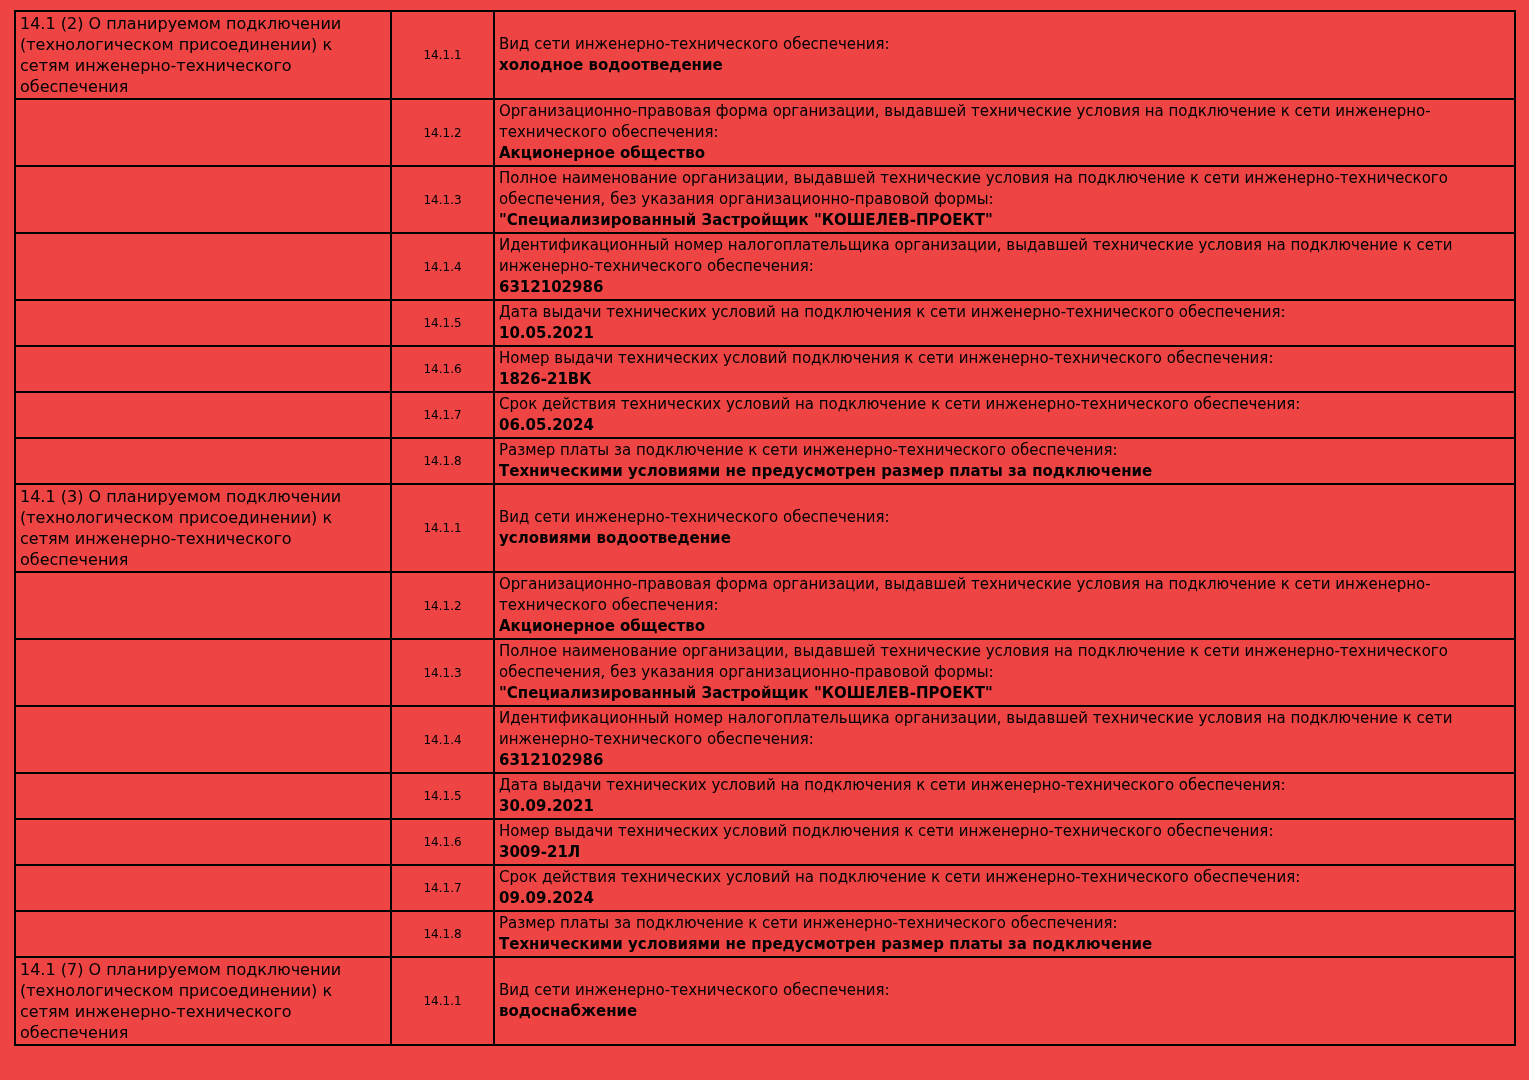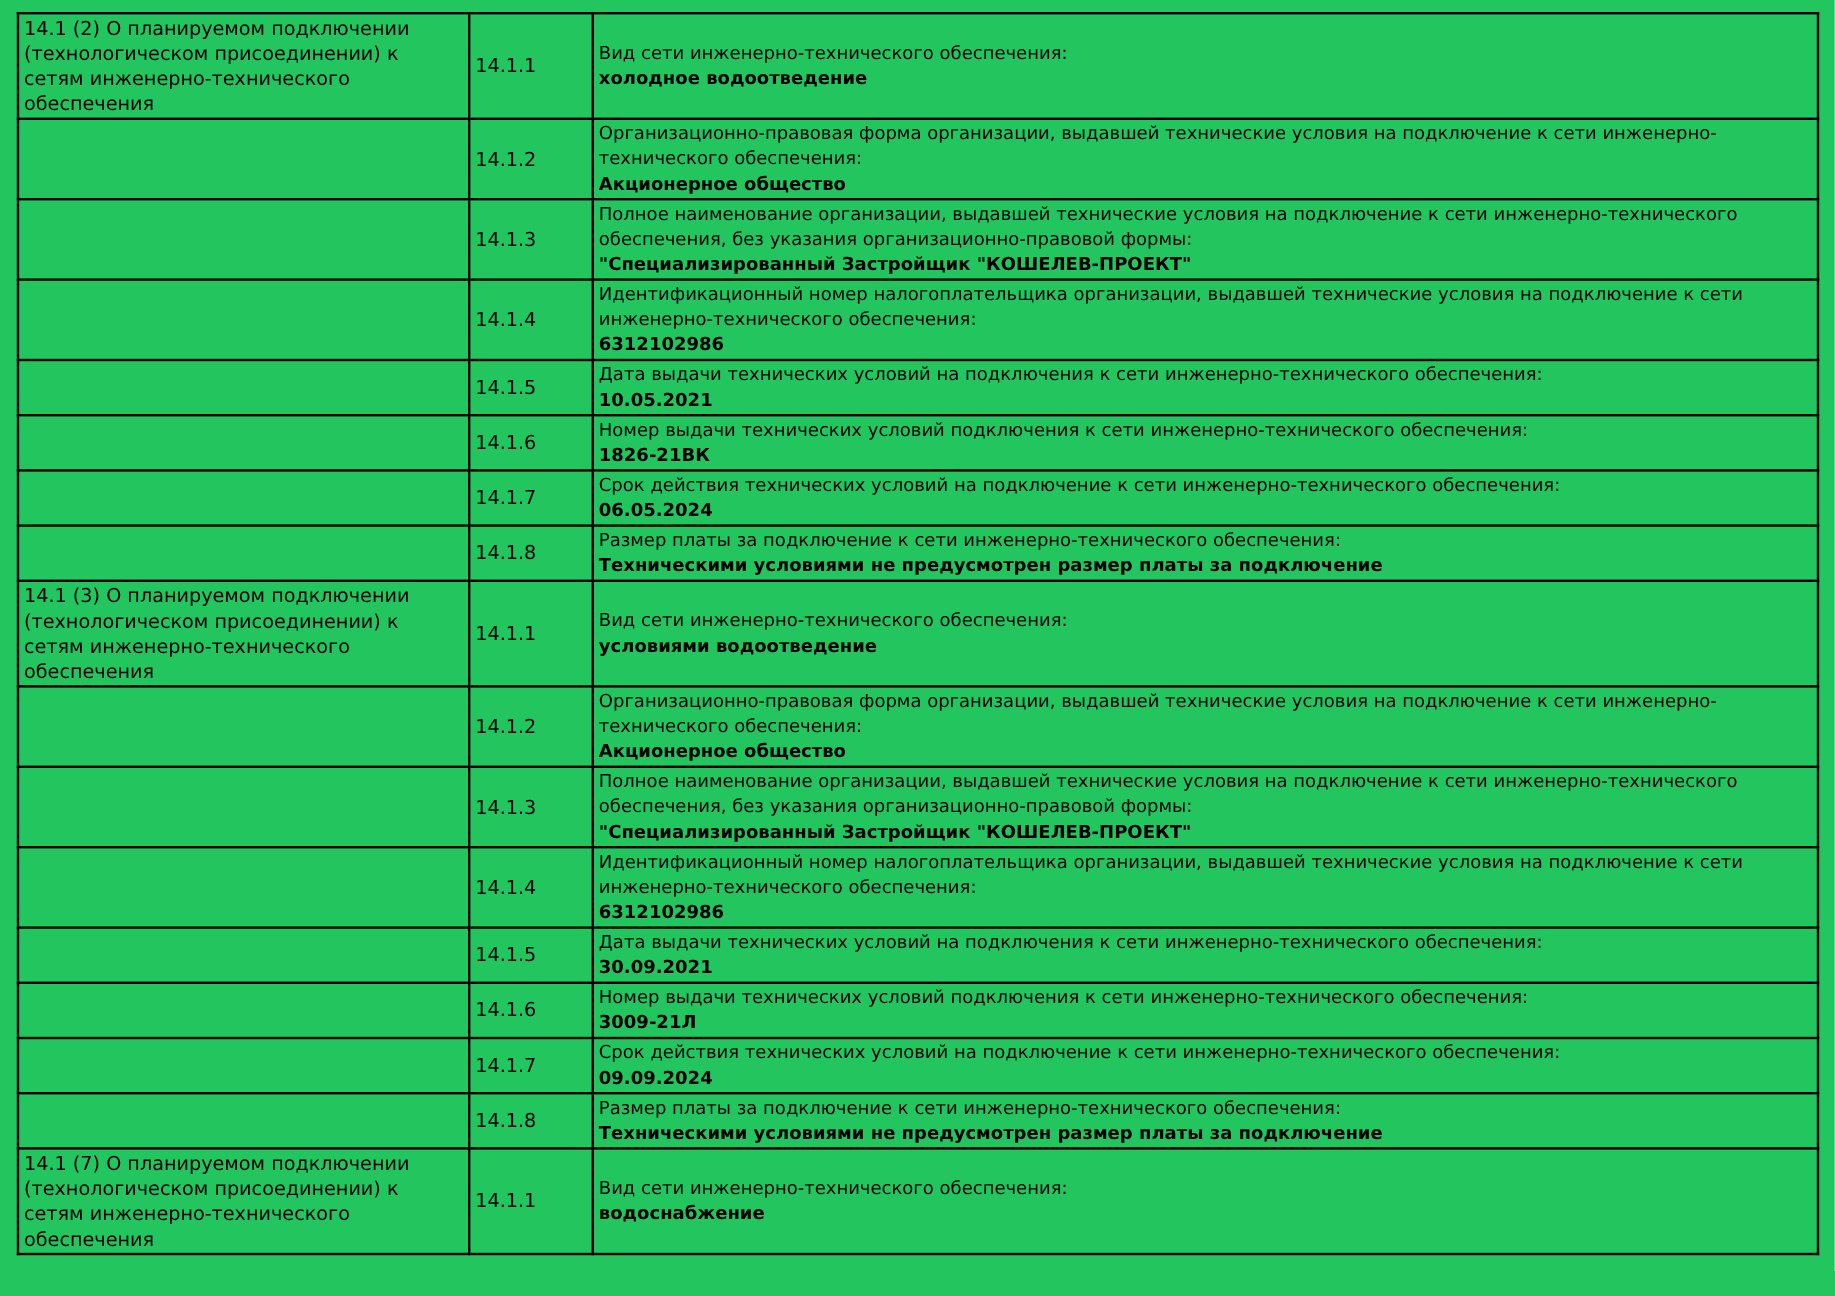--- a/index.html
+++ b/index.html
@@ -4,21 +4,21 @@
 <style>
   html, body {
     margin: 0;
     padding: 0;
     background: #ffffff;
   }
   .page {
     position: relative;
     width: 1529px;
     height: 1080px;
-    background: #22c55e;
+    background: #ef4444;
     font-family: "DejaVu Sans", "Liberation Sans", sans-serif;
     color: #000000;
   }
   table.decl-table {
     position: absolute;
     left: 14px;
     top: 10px;
     width: 1502px;
     border-collapse: collapse;
     table-layout: fixed;
@@ -29,22 +29,23 @@
     padding: 1px 4px;
     overflow: hidden;
   }
   td.c1 {
     font-size: 16px;
     line-height: 21px;
     vertical-align: middle;
   }
   td.c1 .sec-h { max-width: 338px; }
   td.c2 {
-    font-size: 16px;
+    font-size: 12px;
     line-height: 20px;
+    text-align: center;
   }
   td.c3 {
     font-size: 15px;
     line-height: 21px;
   }
   td.c3 .val { font-weight: bold; }
   tr.h87 { height: 87px; }
   tr.h88 { height: 88px; }
   tr.h86 { height: 86px; }
   tr.h65 { height: 65px; }

